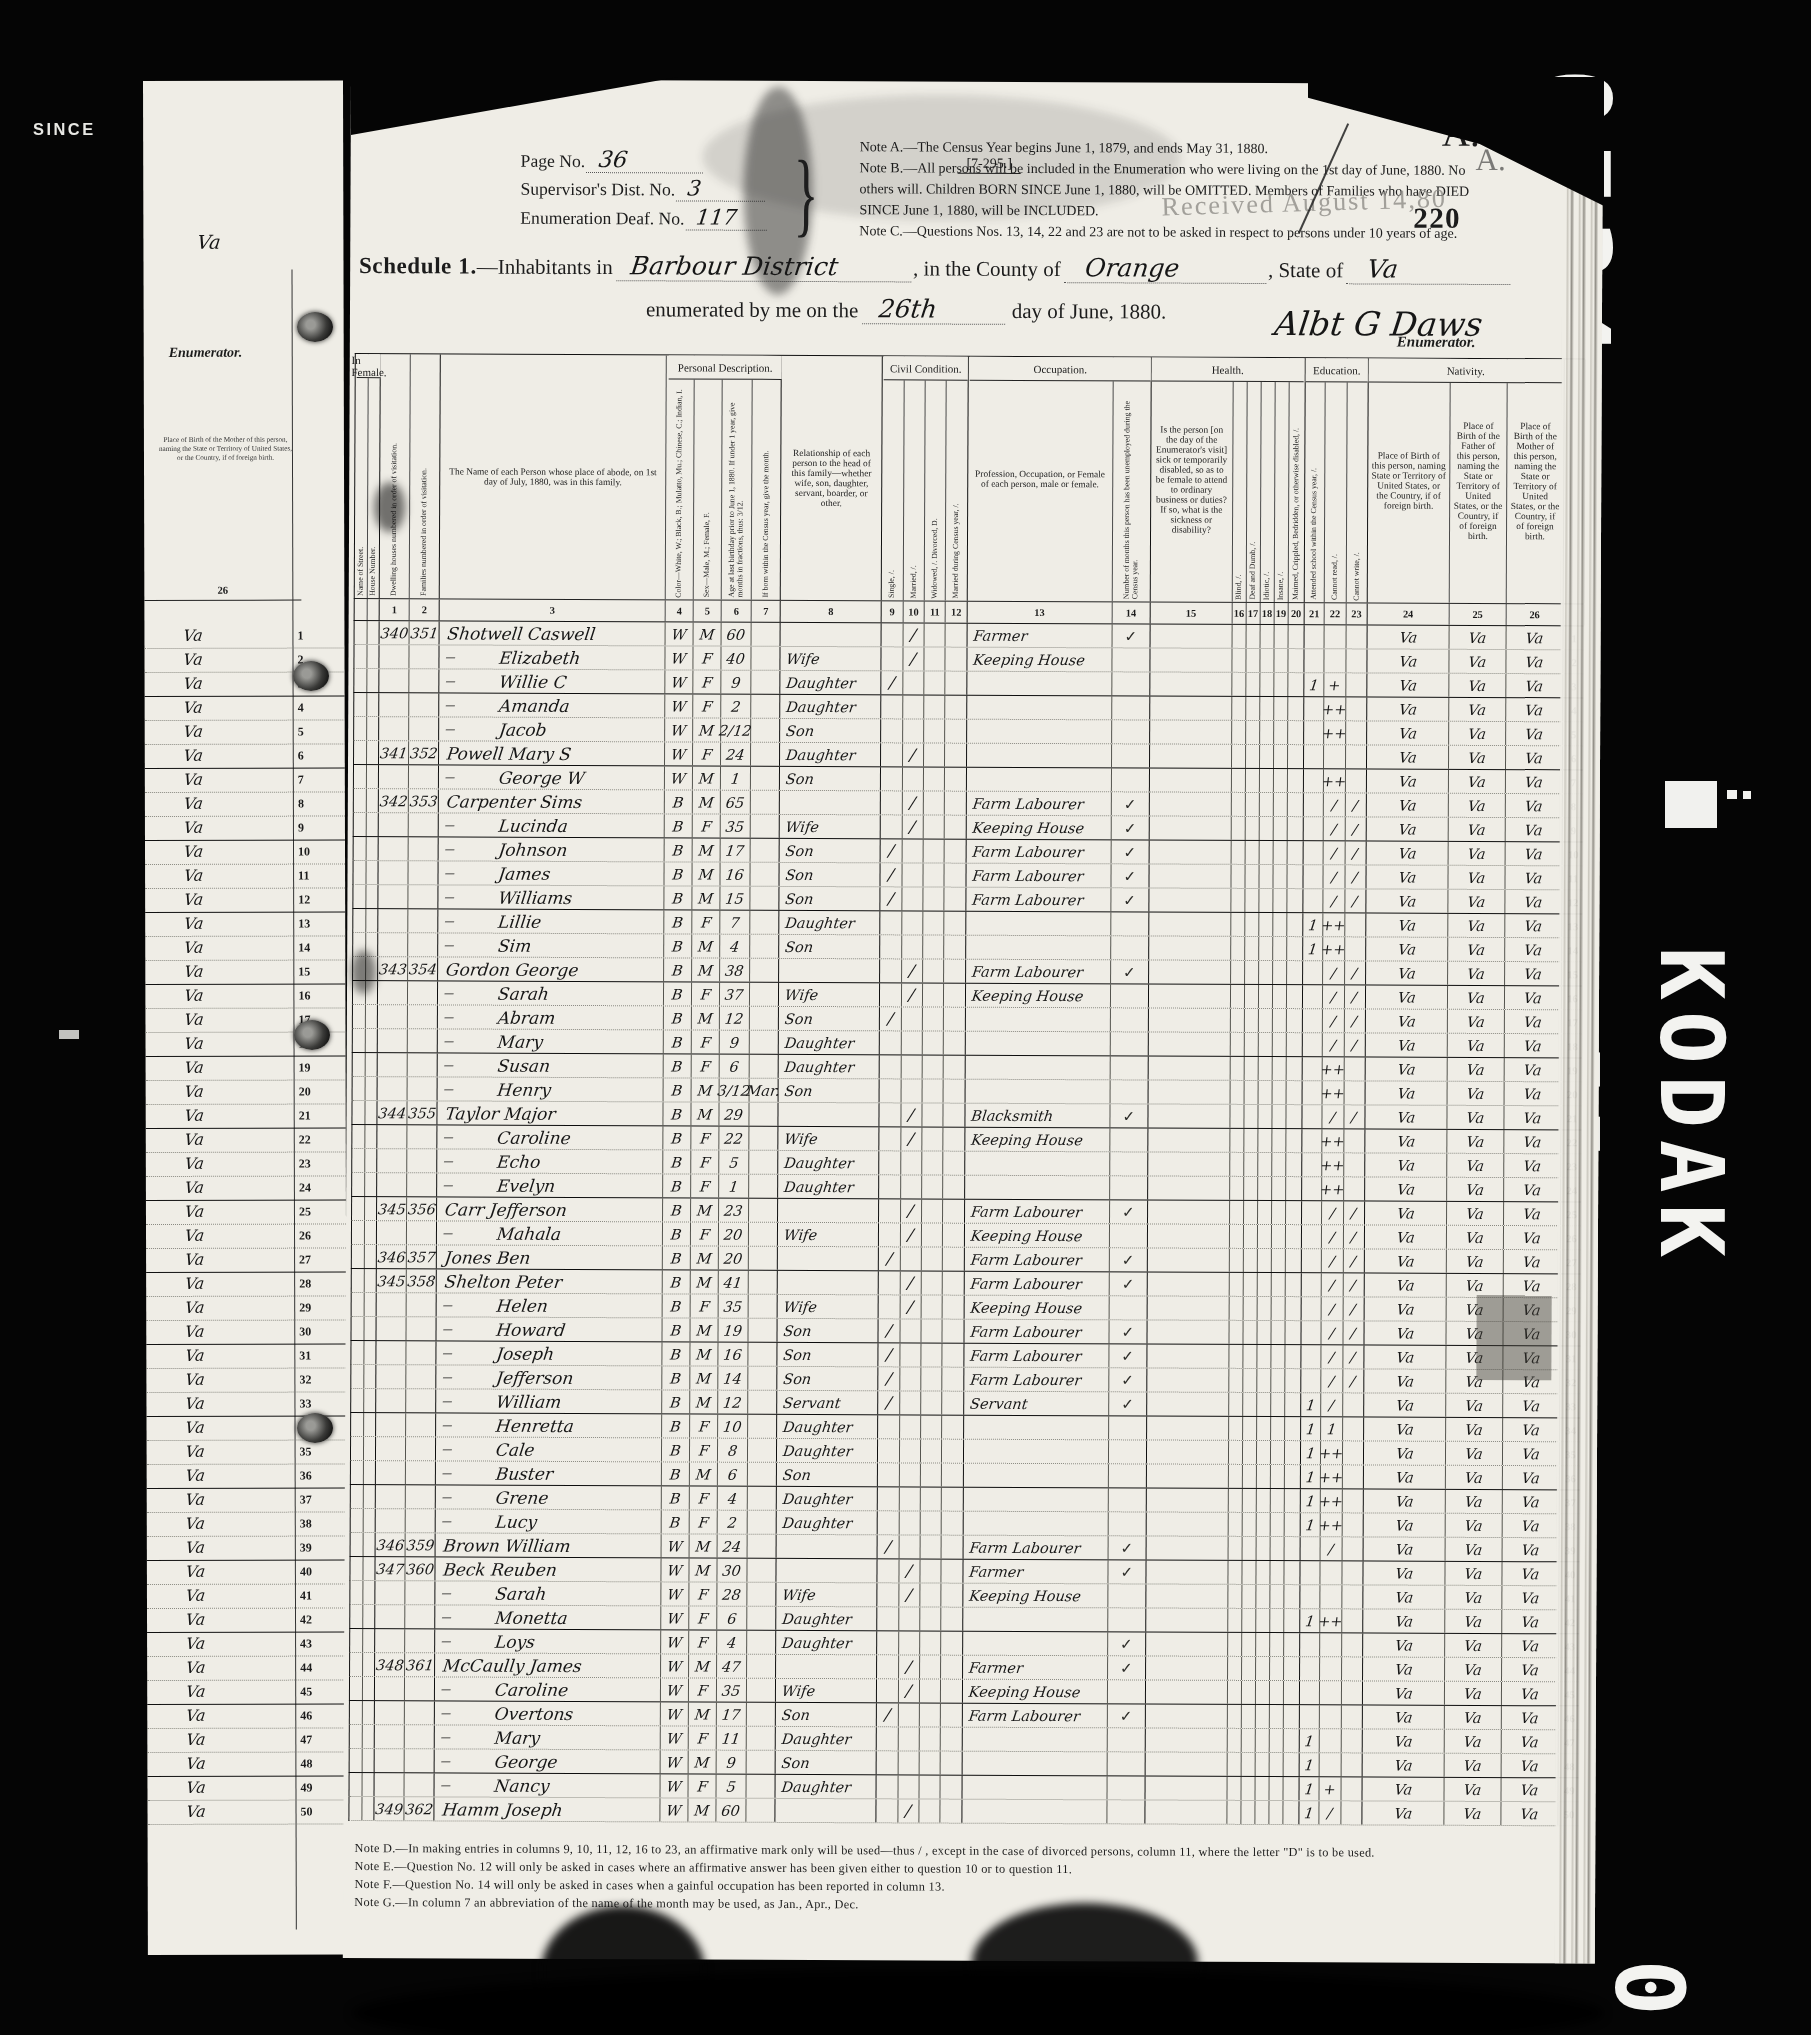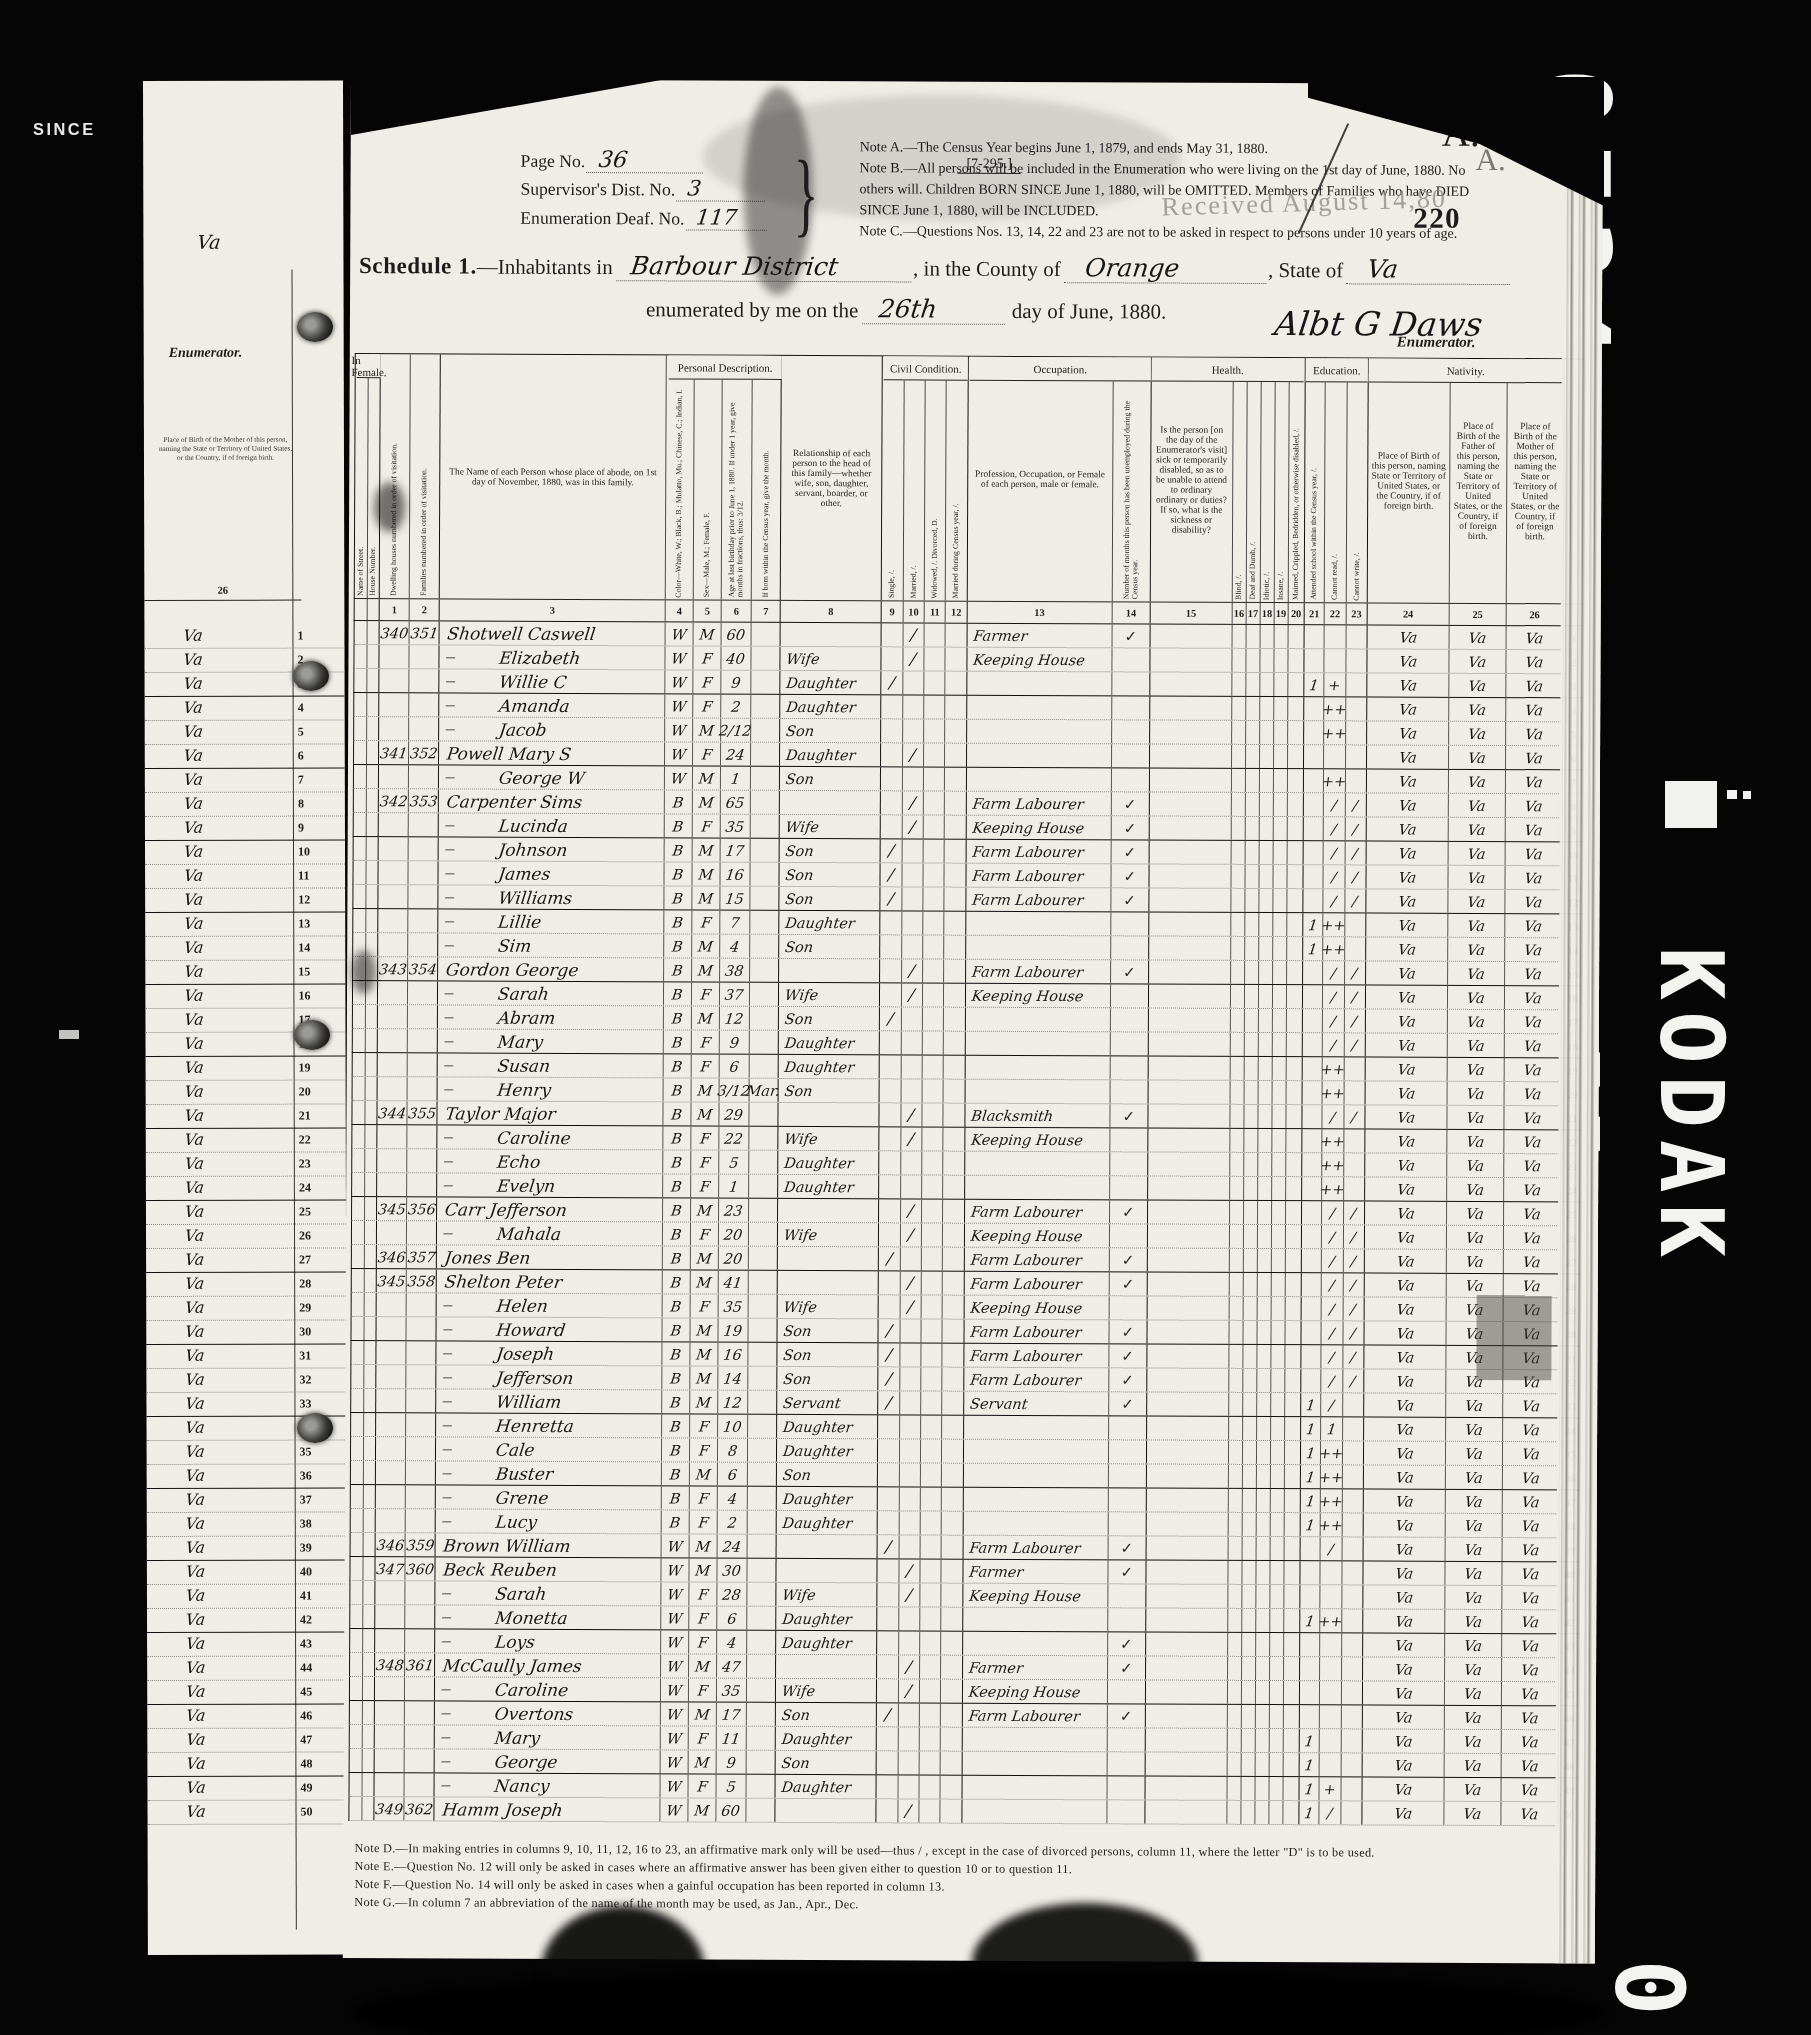--- a/index.html
+++ b/index.html
@@ -352,21 +352,21 @@
         <div class="hcell hv" style="width: 12.6px;">
           <div class="vlab">House Number.</div>
         </div>
         <div class="hcell" style="width: 30px;">
           <div class="vlab">Dwelling houses numbered in order of visitation.</div>
         </div>
         <div class="hcell hv" style="width: 30px;">
           <div class="vlab">Families numbered in order of visitation.</div>
         </div>
         <div class="hcell" style="width: 226px;">
-          <div class="hlab">The Name of each Person whose place of abode, on 1st day of November, 1880, was in this family.</div>
+          <div class="hlab">The Name of each Person whose place of abode, on 1st day of July, 1880, was in this family.</div>
         </div>
         <div class="hcell" style="width: 28px;">
           <div class="vlab">Color—White, W.; Black, B.; Mulatto, Mu.; Chinese, C.; Indian, I.</div>
         </div>
         <div class="hcell" style="width: 28px;">
           <div class="vlab">Sex—Male, M.; Female, F.</div>
         </div>
         <div class="hcell" style="width: 30px;">
           <div class="vlab">Age at last birthday prior to June 1, 1880.  If under 1 year, give months in fractions, thus: 3/12.</div>
         </div>
@@ -388,21 +388,21 @@
         <div class="hcell hv" style="width: 21.4px;">
           <div class="vlab">Married during Census year, /.</div>
         </div>
         <div class="hcell" style="width: 145px;">
           <div class="hlab">Profession, Occupation, or Female of each person, male or female.</div>
         </div>
         <div class="hcell hv" style="width: 38px;">
           <div class="vlab">Number of months this person has been unemployed during the Census year.</div>
         </div>
         <div class="hcell" style="width: 82px;">
-          <div class="hlab">Is the person [on the day of the Enumerator's visit] sick or temporarily disabled, so as to be unable to attend to ordinary ordinary or duties?  If so, what is the sickness or disability?</div>
+          <div class="hlab">Is the person [on the day of the Enumerator's visit] sick or temporarily disabled, so as to be female to attend to ordinary business or duties?  If so, what is the sickness or disability?</div>
         </div>
         <div class="hcell" style="width: 14px;">
           <div class="vlab">Blind, /.</div>
         </div>
         <div class="hcell" style="width: 14px;">
           <div class="vlab">Deaf and Dumb, /.</div>
         </div>
         <div class="hcell" style="width: 14px;">
           <div class="vlab">Idiotic, /.</div>
         </div>

